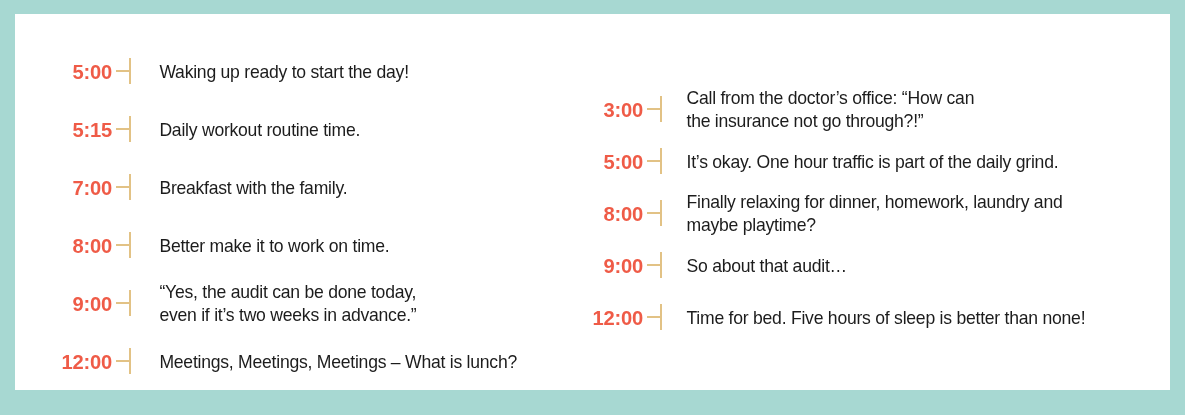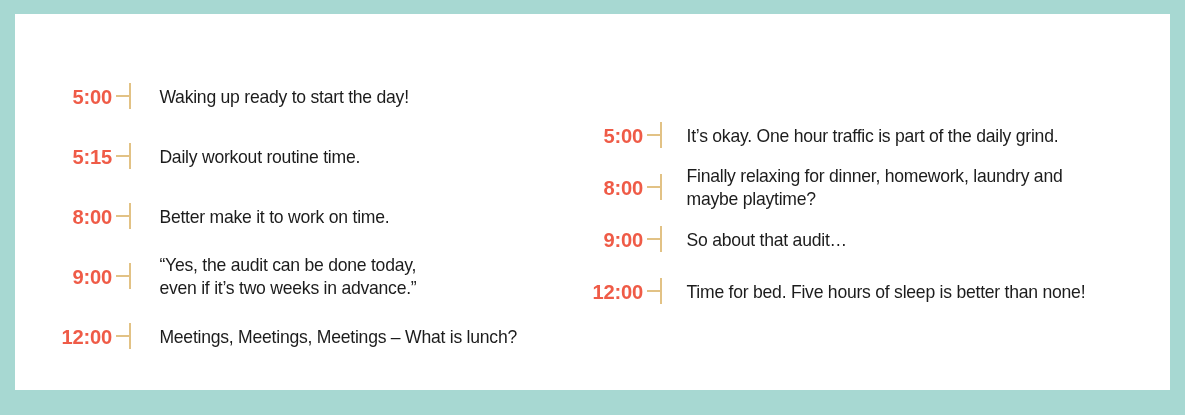--- a/index.html
+++ b/index.html
@@ -134,20 +134,28 @@
       </div>
       <div class="schedule-row">
         <span class="time-label">5:15</span>
         <span class="tick-mark">
             <span class="tick-arm"></span>
             <span class="tick-stem"></span>
           </span>
         <span class="activity-text">Daily workout routine time.</span>
       </div>
       <div class="schedule-row">
+        <span class="time-label">7:00</span>
+        <span class="tick-mark">
+            <span class="tick-arm"></span>
+            <span class="tick-stem"></span>
+          </span>
+        <span class="activity-text">Breakfast with the family.</span>
+      </div>
+      <div class="schedule-row">
         <span class="time-label">8:00</span>
         <span class="tick-mark">
             <span class="tick-arm"></span>
             <span class="tick-stem"></span>
           </span>
         <span class="activity-text">Better make it to work on time.</span>
       </div>
       <div class="schedule-row">
         <span class="time-label">9:00</span>
         <span class="tick-mark">
@@ -162,20 +170,29 @@
         <span class="tick-mark">
             <span class="tick-arm"></span>
             <span class="tick-stem"></span>
           </span>
         <span class="activity-text">Meetings, Meetings, Meetings – What is lunch?</span>
       </div>
     </div>
 
     <div id="column-evening" class="schedule-column">
       <div class="schedule-row">
+        <span class="time-label">3:00</span>
+        <span class="tick-mark">
+            <span class="tick-arm"></span>
+            <span class="tick-stem"></span>
+          </span>
+        <span class="activity-text">Call from the doctor’s office: “How can
+the insurance not go through?!”</span>
+      </div>
+      <div class="schedule-row">
         <span class="time-label">5:00</span>
         <span class="tick-mark">
             <span class="tick-arm"></span>
             <span class="tick-stem"></span>
           </span>
         <span class="activity-text">It’s okay. One hour traffic is part of the daily grind.</span>
       </div>
       <div class="schedule-row">
         <span class="time-label">8:00</span>
         <span class="tick-mark">

